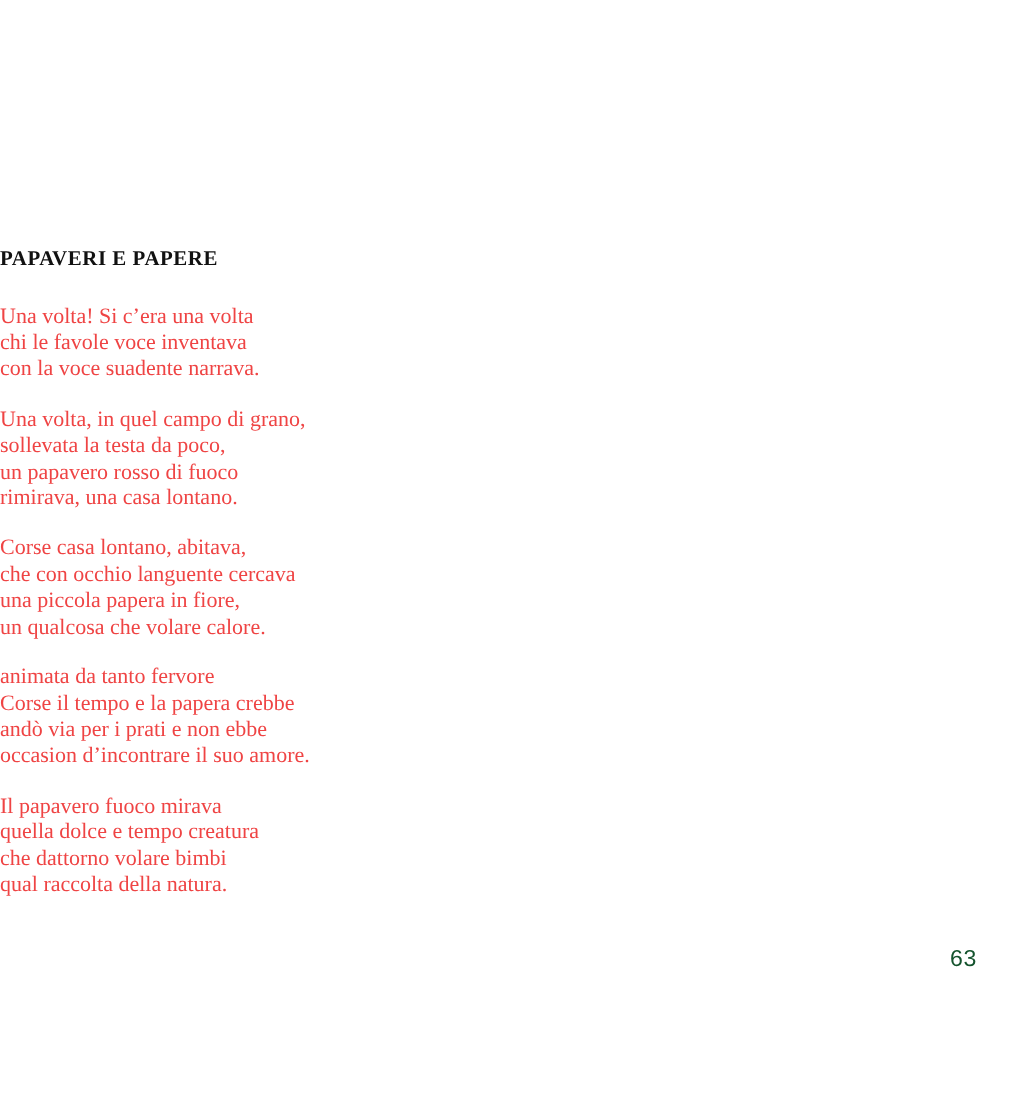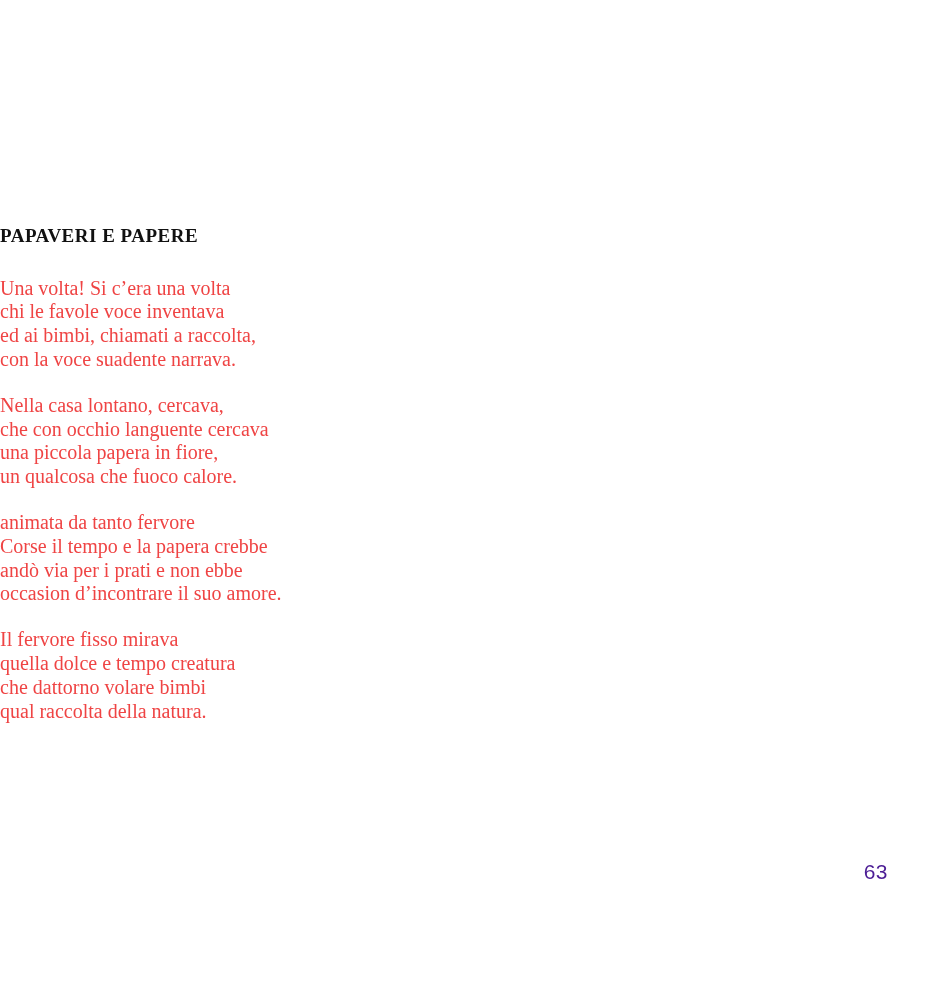--- a/index.html
+++ b/index.html
@@ -49,57 +49,62 @@
     font-size: 20px;
     line-height: 23.8px;
     color: #ef4444;
     white-space: pre;
   }
   .page-number {
     position: absolute;
     right: 54px;
     top: 860px;
     font-size: 21px;
-    color: #4c1d95;
+    color: #14532d;
     letter-spacing: 0.5px;
   }
 </style>
 </head>
 <body>
 
 <div class="page">
 
   <div class="poem-block">
 
     <h1 class="poem-title">PAPAVERI E PAPERE</h1>
 
     <div class="stanza">
       <div class="verse">Una volta! Si c’era una volta</div>
       <div class="verse">chi le favole voce inventava</div>
-      <div class="verse">ed ai bimbi, chiamati a raccolta,</div>
       <div class="verse">con la voce suadente narrava.</div>
     </div>
 
+    <div class="stanza">
+      <div class="verse">Una volta, in quel campo di grano,</div>
+      <div class="verse">sollevata la testa da poco,</div>
+      <div class="verse">un papavero rosso di fuoco</div>
+      <div class="verse">rimirava, una casa lontano.</div>
+    </div>
 
     <div class="stanza">
-      <div class="verse">Nella casa lontano, cercava,</div>
+      <div class="verse">Corse casa lontano, abitava,</div>
       <div class="verse">che con occhio languente cercava</div>
       <div class="verse">una piccola papera in fiore,</div>
-      <div class="verse">un qualcosa che fuoco calore.</div>
+      <div class="verse">un qualcosa che volare calore.</div>
     </div>
 
     <div class="stanza">
       <div class="verse">animata da tanto fervore</div>
       <div class="verse">Corse il tempo e la papera crebbe</div>
       <div class="verse">andò via per i prati e non ebbe</div>
       <div class="verse">occasion d’incontrare il suo amore.</div>
     </div>
 
     <div class="stanza">
-      <div class="verse">Il fervore fisso mirava</div>
+      <div class="verse">Il papavero fuoco mirava</div>
       <div class="verse">quella dolce e tempo creatura</div>
       <div class="verse">che dattorno volare bimbi</div>
       <div class="verse">qual raccolta della natura.</div>
     </div>
 
   </div>
 
   <div class="page-number">63</div>
 
 </div>

